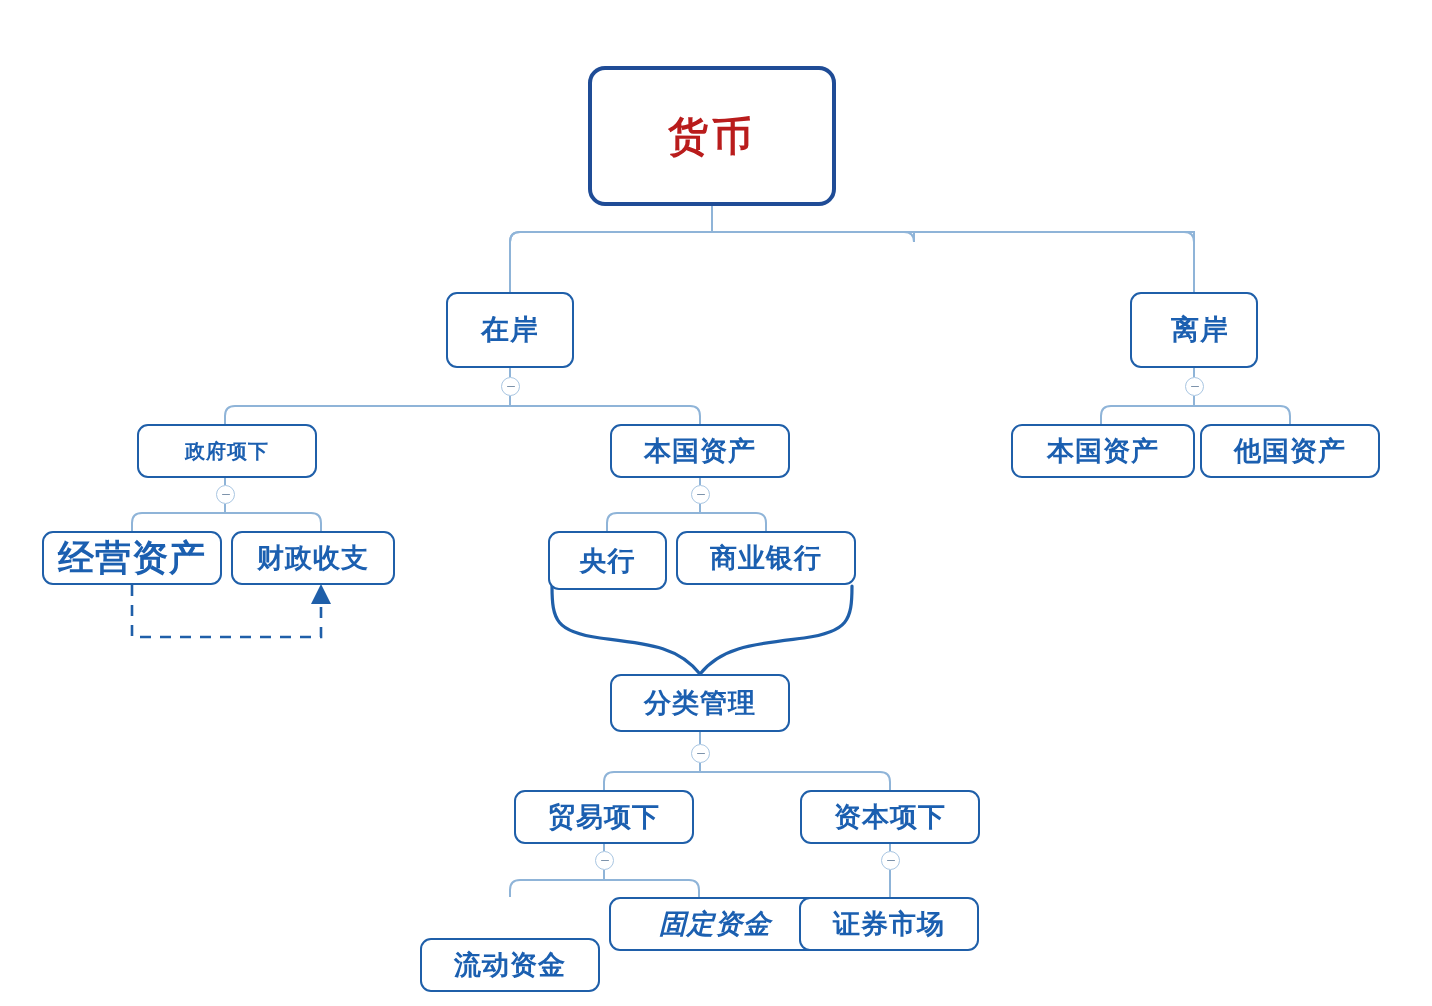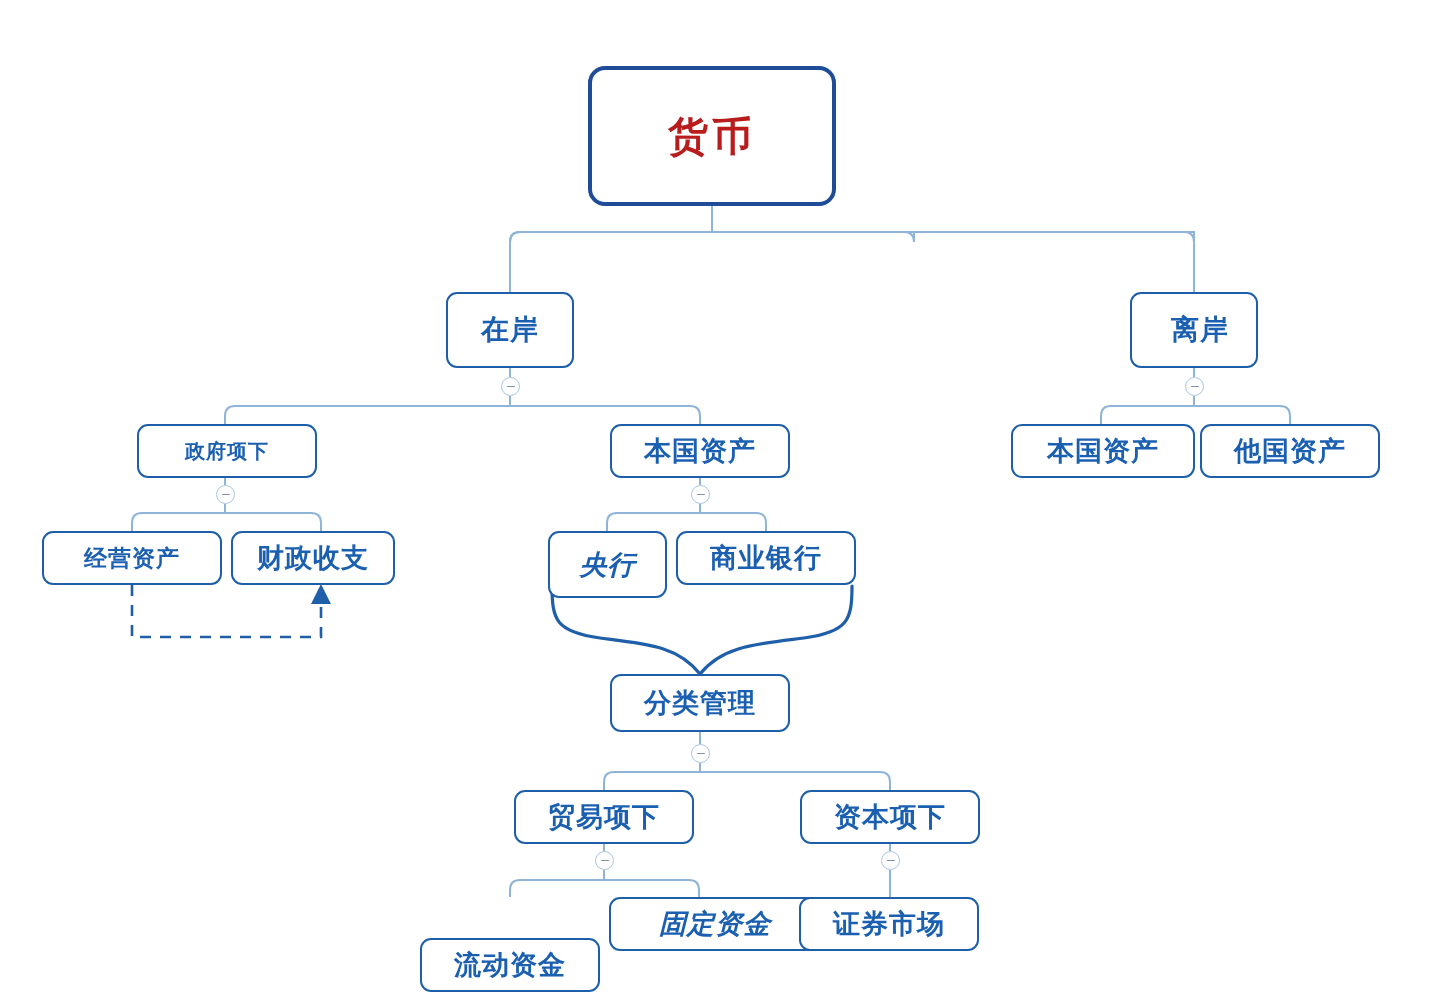--- a/index.html
+++ b/index.html
@@ -106,25 +106,25 @@
   <div class="node" style="left:1130px; top:292px; width:128px; height:76px; font-size:28px;padding-left:12px;">离岸</div>
 
   <div class="node" style="left:137px; top:424px; width:180px; height:54px; font-size:20px;">政府项下</div>
 
   <div class="node" style="left:610px; top:424px; width:180px; height:54px; font-size:27px;">本国资产</div>
 
   <div class="node" style="left:1011px; top:424px; width:184px; height:54px; font-size:27px;">本国资产</div>
 
   <div class="node" style="left:1200px; top:424px; width:180px; height:54px; font-size:27px;">他国资产</div>
 
-  <div class="node" style="left:42px; top:531px; width:180px; height:54px; font-size:23px;">经营资产</div>
+  <div class="node" style="left:42px; top:531px; width:180px; height:54px; font-size:36px;">经营资产</div>
 
   <div class="node" style="left:231px; top:531px; width:164px; height:54px; font-size:27px;">财政收支</div>
 
-  <div class="node" style="left:548px; top:531px; width:119px; height:67px; font-size:27px;font-style:italic;">央行</div>
+  <div class="node" style="left:548px; top:531px; width:119px; height:59px; font-size:27px;">央行</div>
 
   <div class="node" style="left:676px; top:531px; width:180px; height:54px; font-size:27px;">商业银行</div>
 
   <div class="node" style="left:610px; top:674px; width:180px; height:58px; font-size:27px;">分类管理</div>
 
   <div class="node" style="left:514px; top:790px; width:180px; height:54px; font-size:27px;">贸易项下</div>
 
   <div class="node" style="left:800px; top:790px; width:180px; height:54px; font-size:27px;">资本项下</div>
 
   <div class="node" style="left:420px; top:897px; width:180px; height:54px; font-size:27px;margin-top:41px;">流动资金</div>

